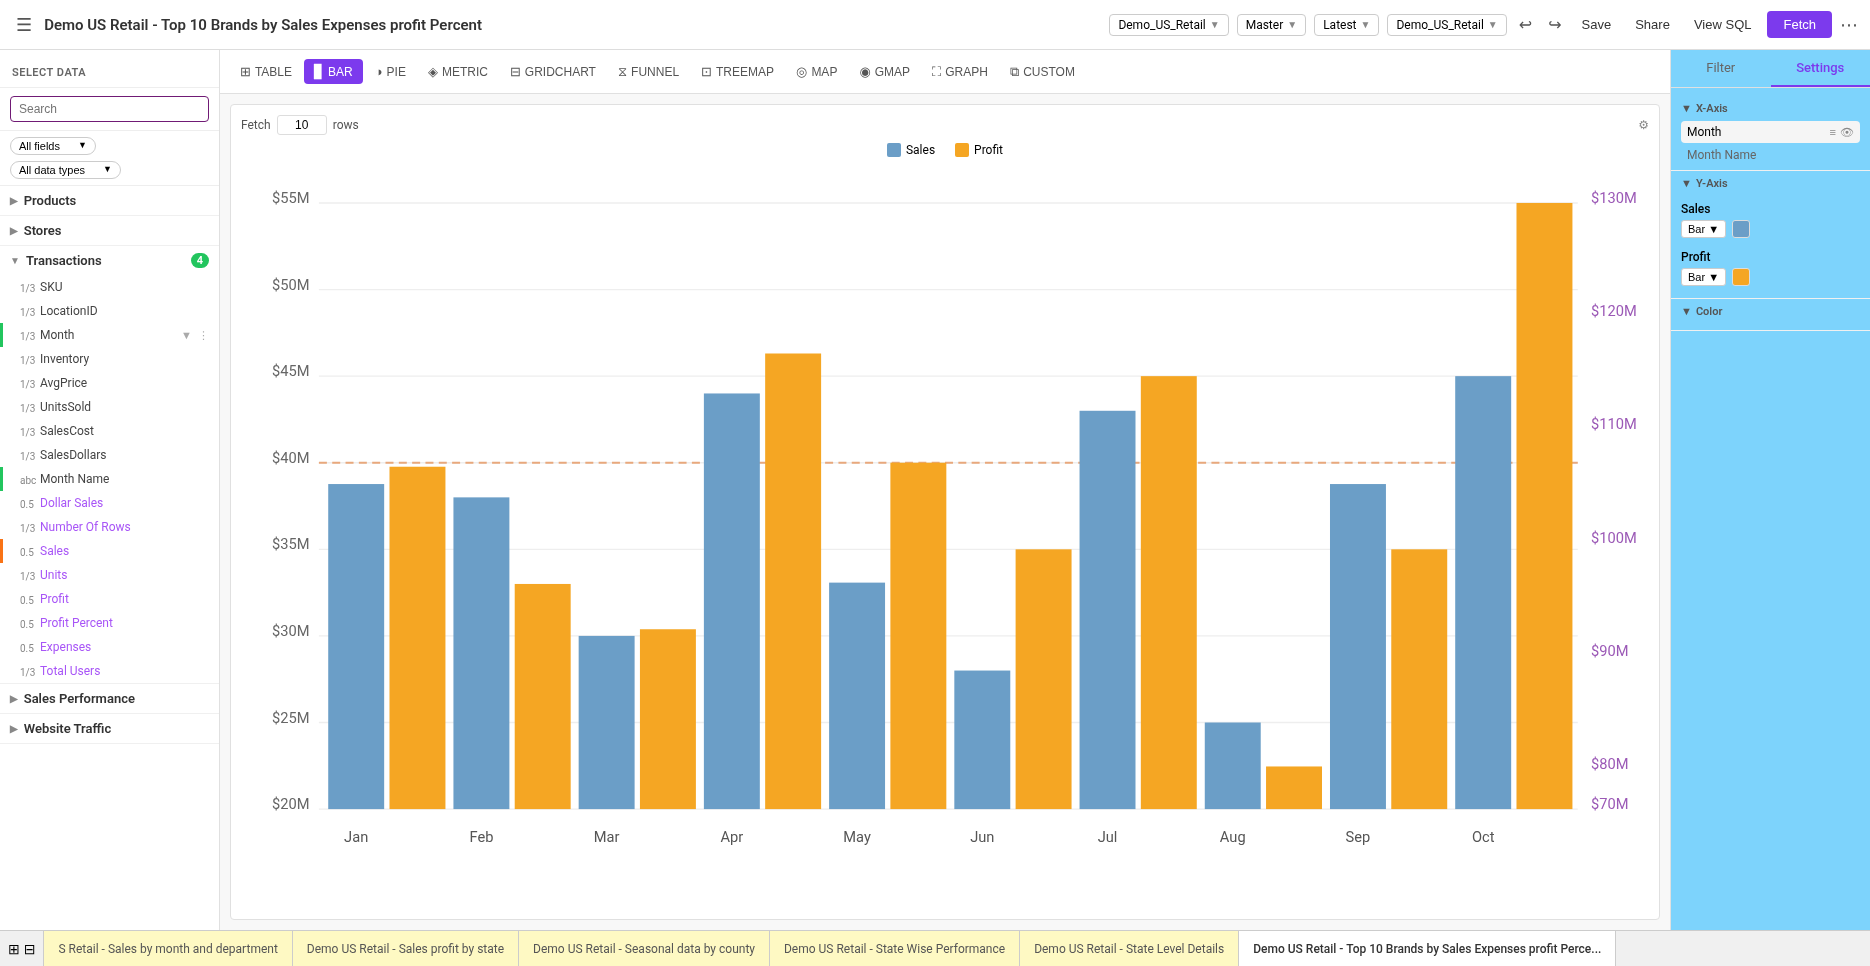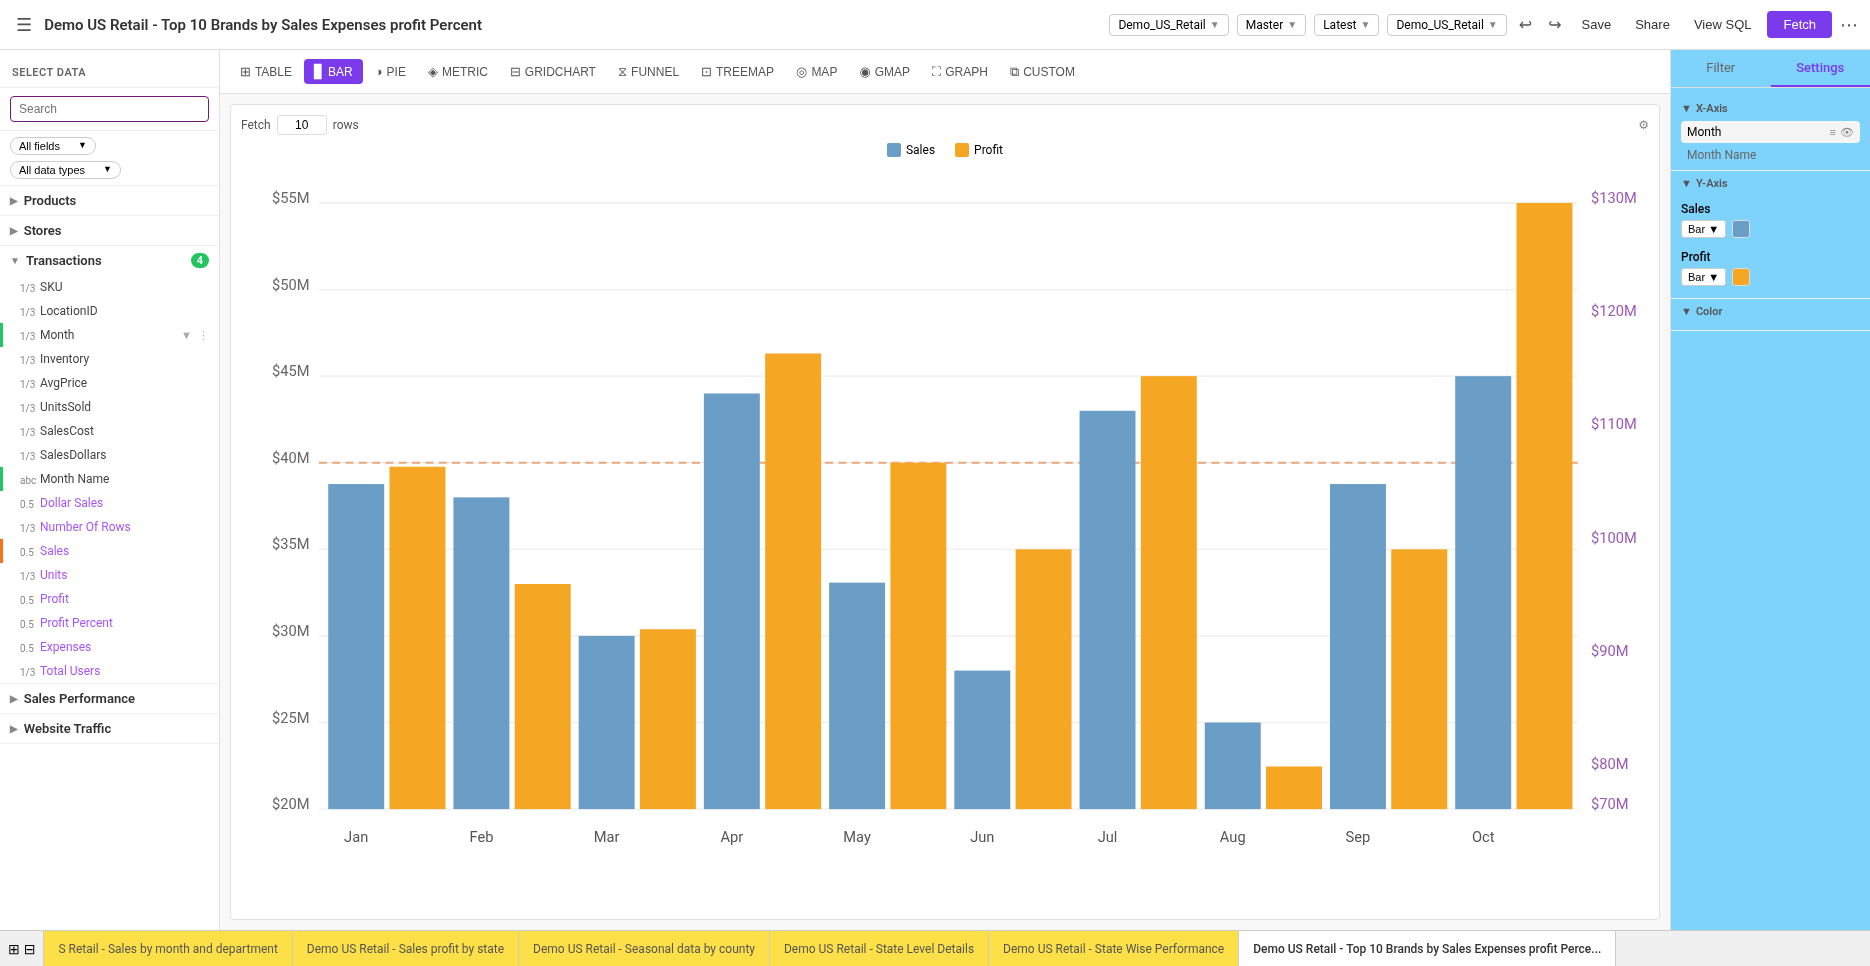--- a/index.html
+++ b/index.html
@@ -70,21 +70,21 @@
     .rp-axis-label .icon-btn { cursor: pointer; color: #888; font-size: 11px; }
     .rp-y-item { padding: 6px 6px 6px 0; }
     .rp-y-item-name { font-size: 12px; font-weight: 500; margin-bottom: 4px; }
     .rp-y-item-controls { display: flex; align-items: center; gap: 6px; }
     .rp-bar-btn { font-size: 11px; border: 1px solid #ccc; border-radius: 3px; padding: 2px 6px; background: #fff; cursor: pointer; display: flex; align-items: center; gap: 3px; }
     .rp-color-swatch { width: 18px; height: 18px; border-radius: 3px; border: 1px solid #ddd; cursor: pointer; }
 
     
     .bottom-tabs { height: 36px; background: #f0f0f0; border-top: 1px solid #ccc; display: flex; align-items: center; overflow-x: auto; }
     .bottom-tabs-icons { display: flex; align-items: center; gap: 4px; padding: 0 8px; border-right: 1px solid #ccc; height: 100%; }
-    .bottom-tab { display: flex; align-items: center; padding: 0 14px; height: 100%; font-size: 12px; color: #555; cursor: pointer; border-right: 1px solid #ccc; white-space: nowrap; background: #fde047; }
+    .bottom-tab { display: flex; align-items: center; padding: 0 14px; height: 100%; font-size: 12px; color: #555; cursor: pointer; border-right: 1px solid #ccc; white-space: nowrap; background: #fef9c3; }
     .bottom-tab.active { background: #fff; color: #333; font-weight: 500; }
 
     
     .svg-chart { width: 100%; height: 100%; }
   </style>
 </head>
 <body>
 
 <div class="topbar">
   <span class="topbar-menu-icon">☰</span>
@@ -445,16 +445,16 @@
 </div>
 
 <div class="bottom-tabs">
   <div class="bottom-tabs-icons">
     <span style="font-size:14px; cursor:pointer;">⊞</span>
     <span style="font-size:14px; cursor:pointer;">⊟</span>
   </div>
   <div class="bottom-tab">S Retail - Sales by month and department</div>
   <div class="bottom-tab">Demo US Retail - Sales profit by state</div>
   <div class="bottom-tab">Demo US Retail - Seasonal data by county</div>
+  <div class="bottom-tab">Demo US Retail - State Wise Performance</div>
   <div class="bottom-tab">Demo US Retail - State Level Details</div>
-  <div class="bottom-tab">Demo US Retail - State Wise Performance</div>
   <div class="bottom-tab active">Demo US Retail - Top 10 Brands by Sales Expenses profit Perce...</div>
 </div>
 
 </body></html>

